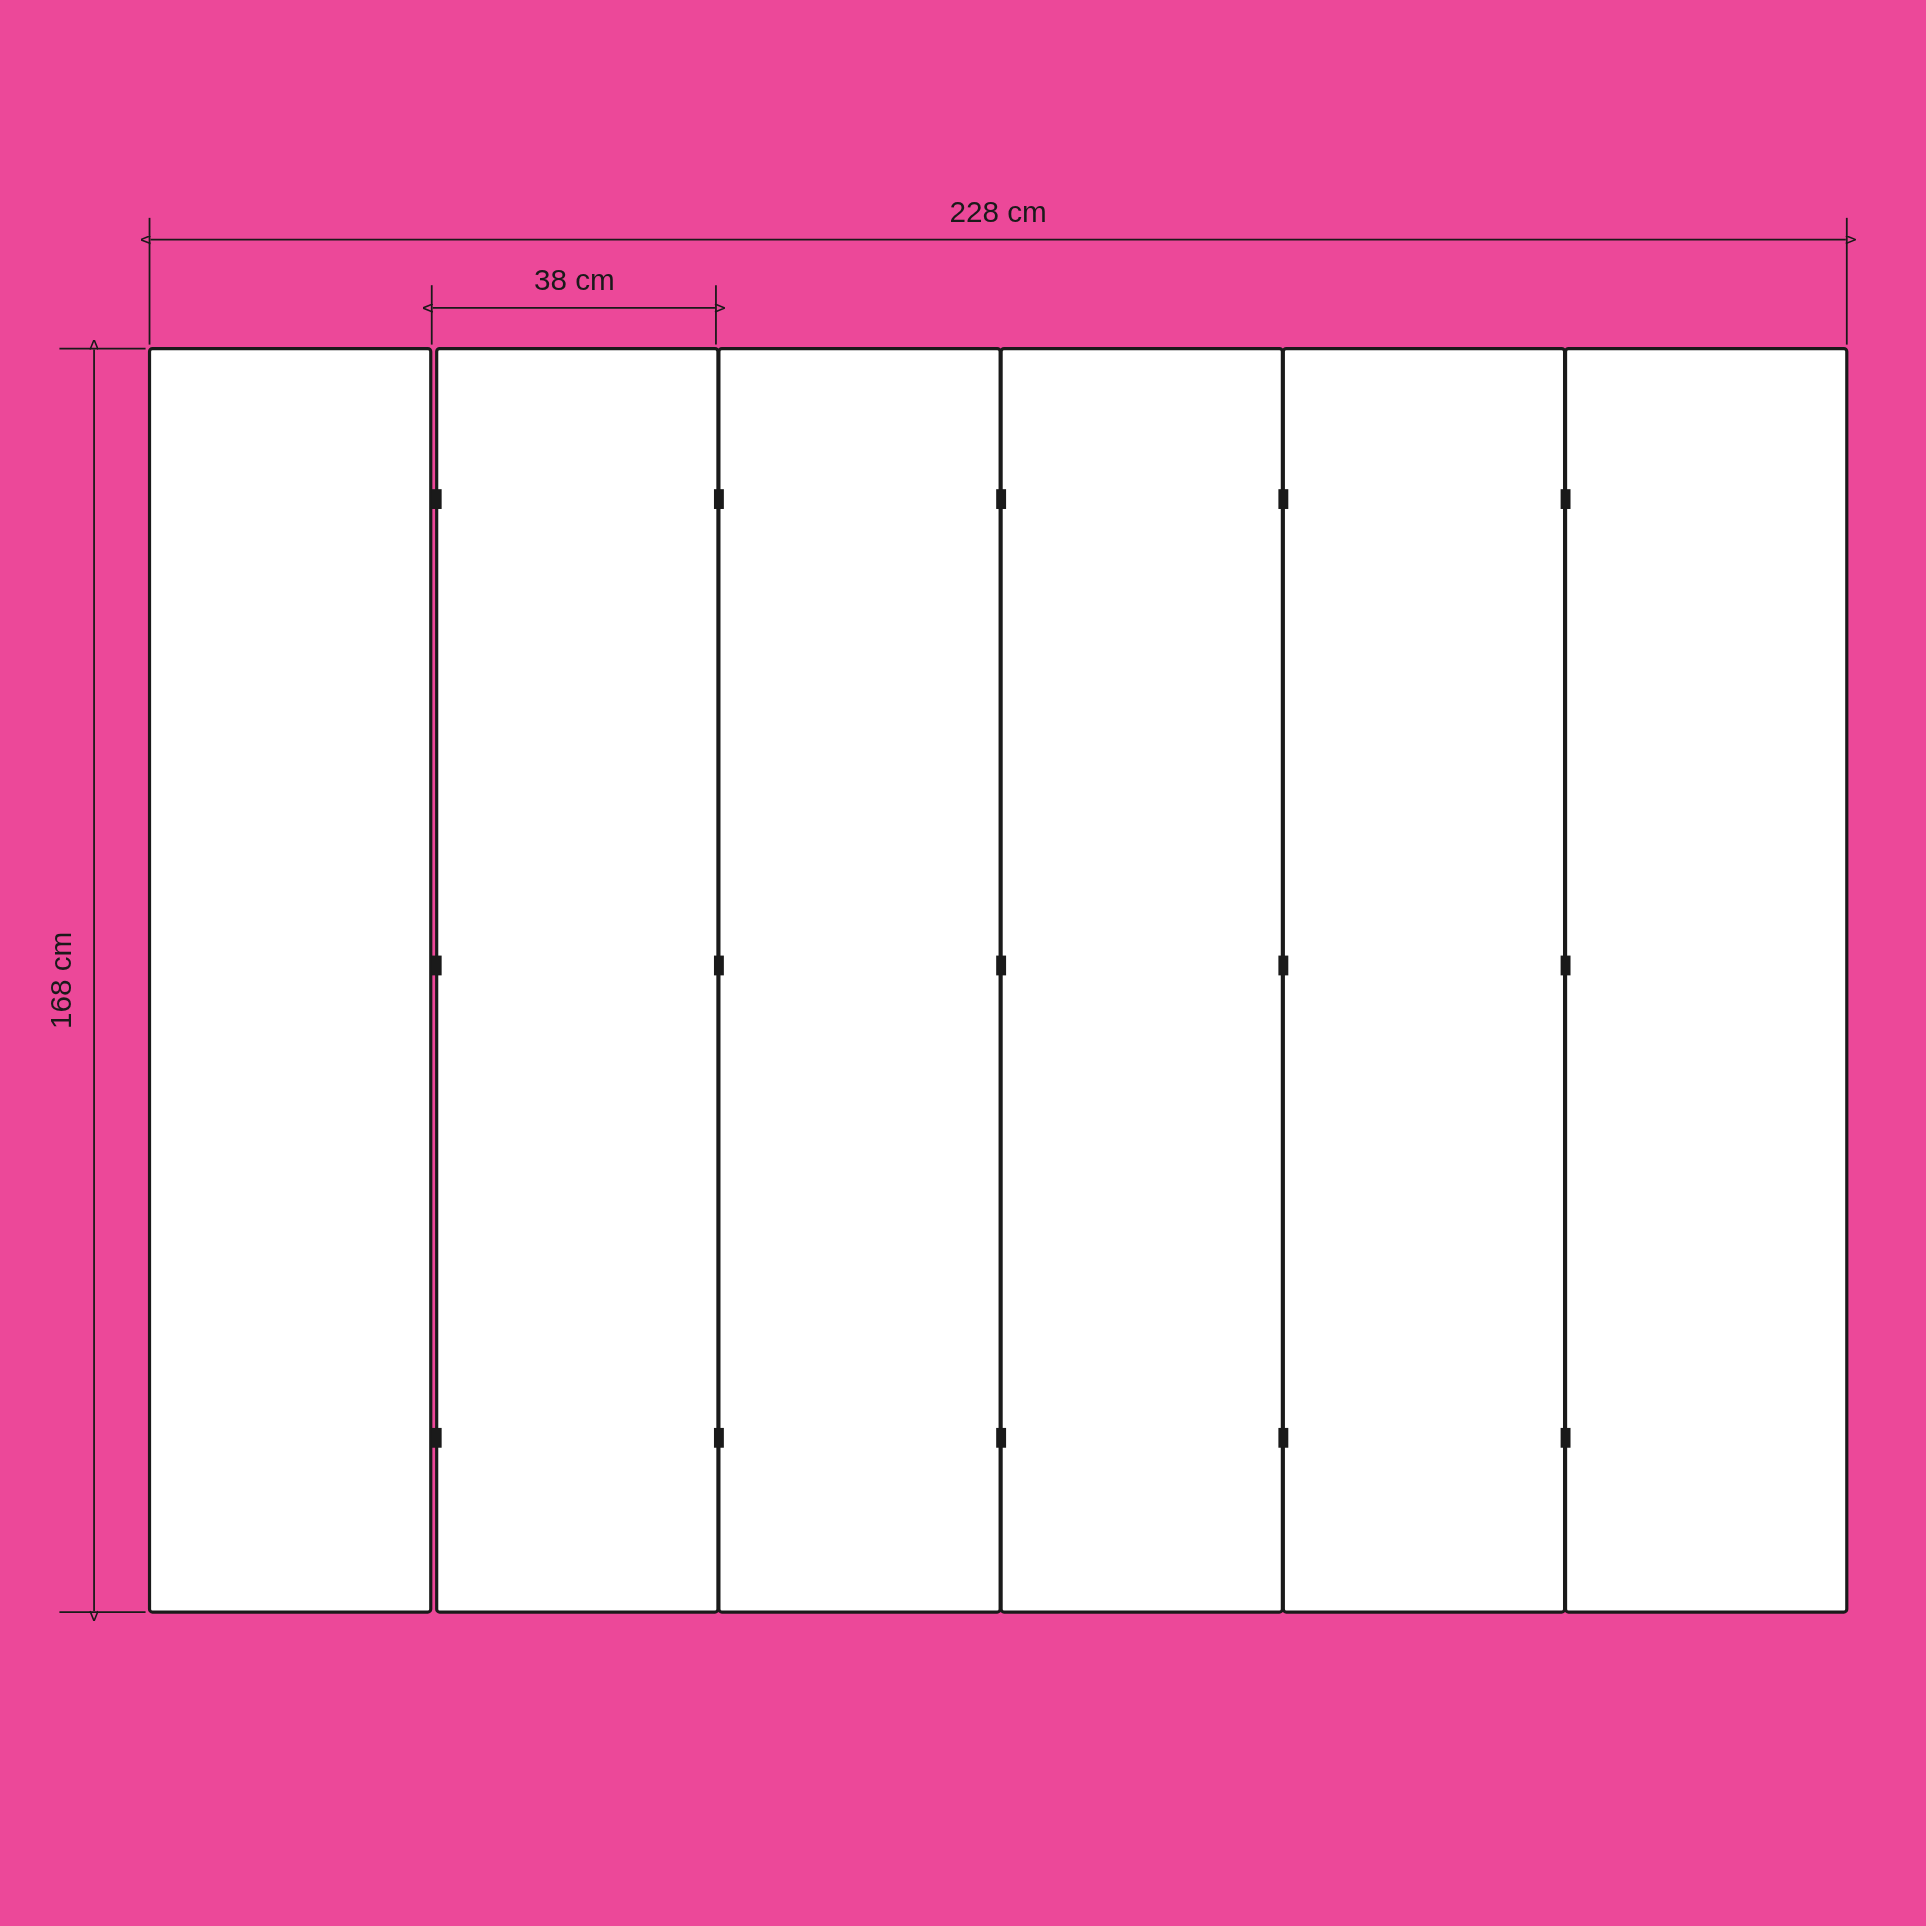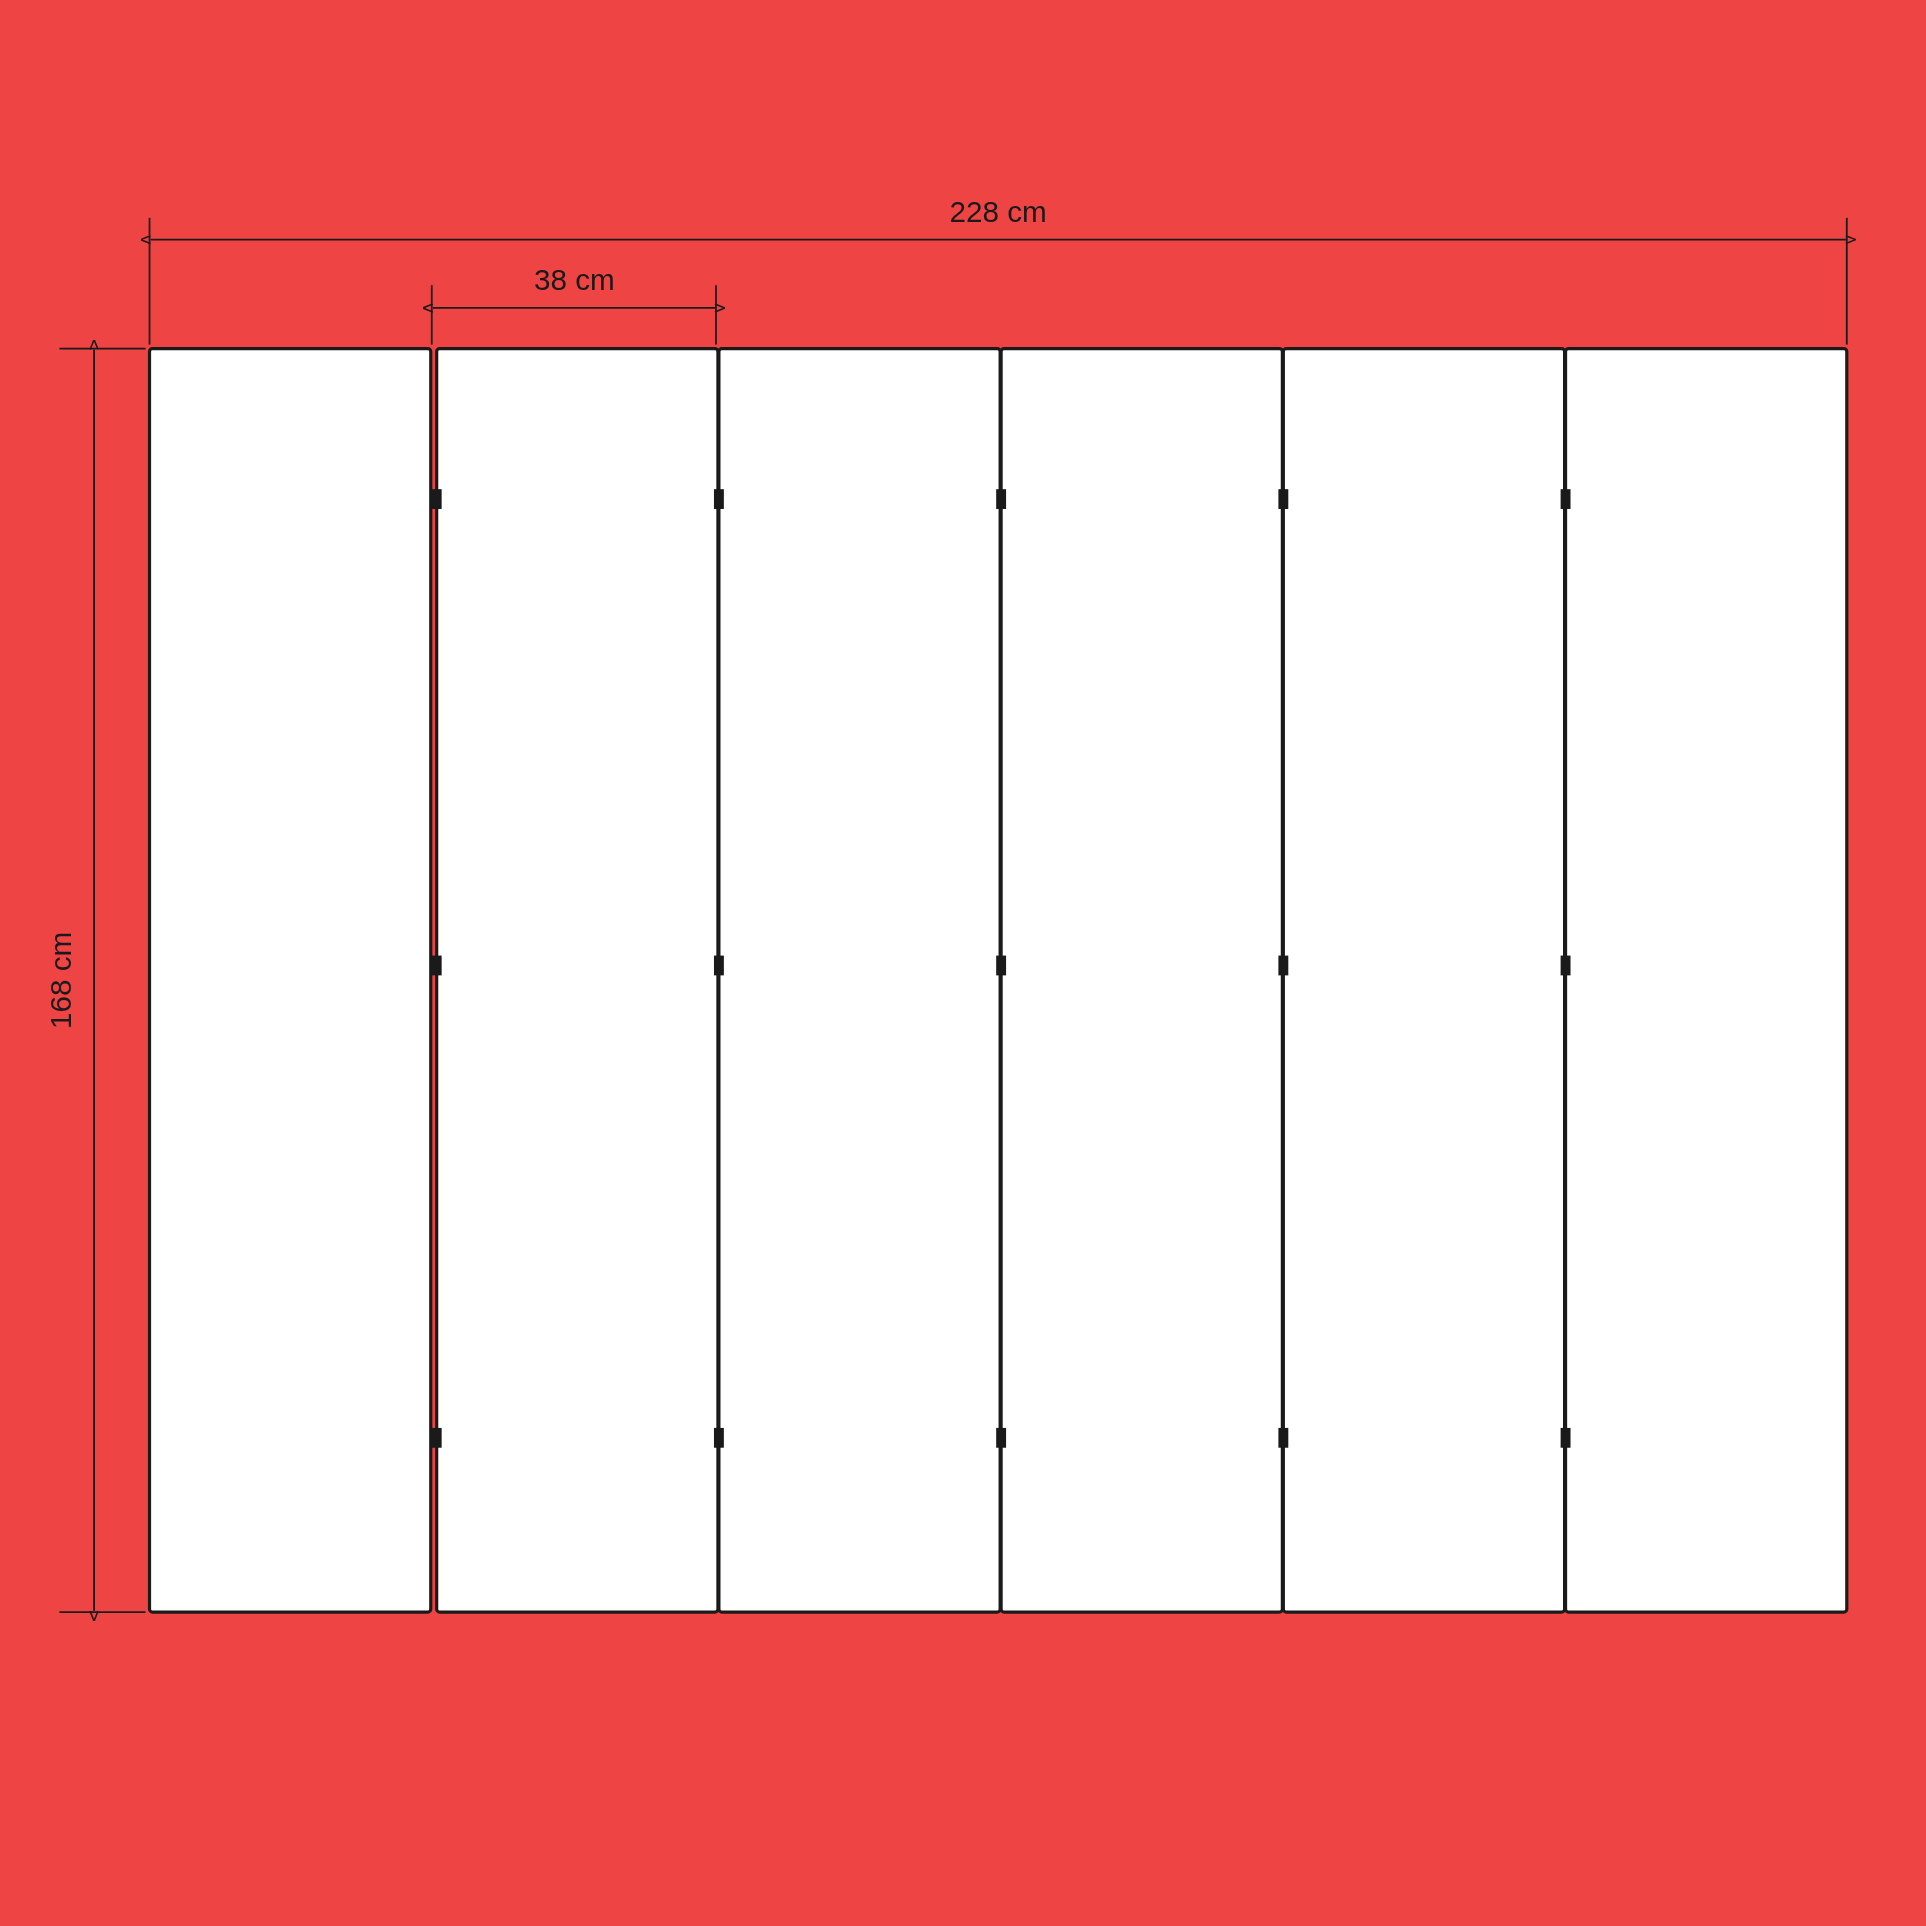--- a/index.html
+++ b/index.html
@@ -10,21 +10,21 @@
   body {
     width: 1927px;
     height: 1927px;
     font-family: "Liberation Sans", sans-serif;
     overflow: hidden;
   }
   #stage {
     position: relative;
     width: 1927px;
     height: 1927px;
-    background: #ef4444;
+    background: #ec4899;
   }
   svg#drawing {
     position: absolute;
     left: 0;
     top: 0;
     width: 1927px;
     height: 1927px;
     display: block;
   }
   .dim-text {

